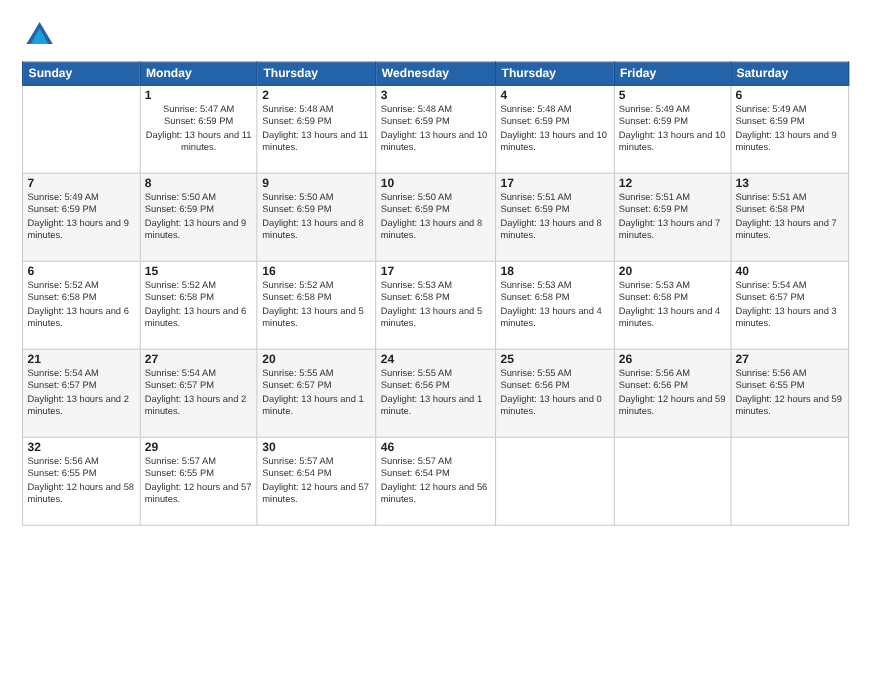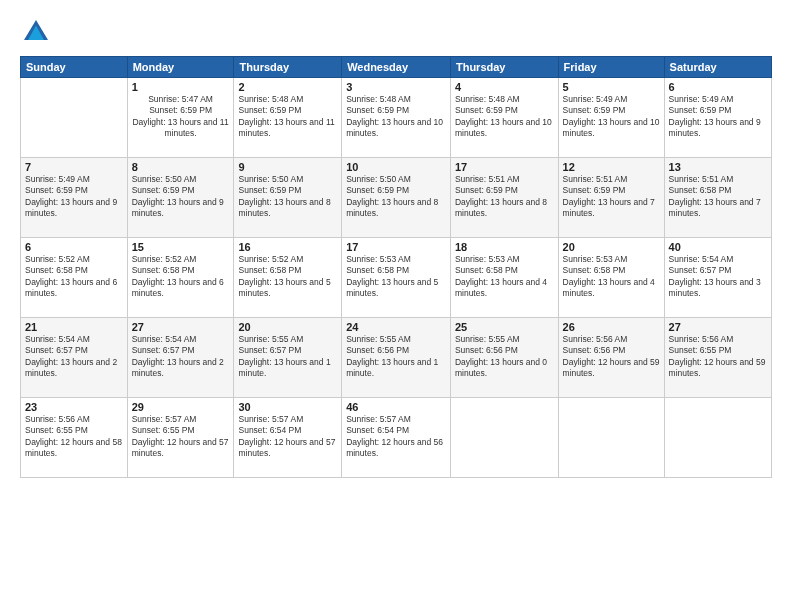--- a/index.html
+++ b/index.html
@@ -293,21 +293,21 @@
           </td>
           <td>
             <div class="day-number">27</div>
             <div class="day-info" style="white-space: pre-line;">Sunrise: 5:56 AM
 Sunset: 6:55 PM
 Daylight: 12 hours and 59 minutes.</div>
           </td>
         </tr>
         <tr>
           <td>
-            <div class="day-number">23</div>
+            <div class="day-number">32</div>
             <div class="day-info" style="white-space: pre-line;">Sunrise: 5:56 AM
 Sunset: 6:55 PM
 Daylight: 12 hours and 58 minutes.</div>
           </td>
           <td>
             <div class="day-number">29</div>
             <div class="day-info" style="white-space: pre-line;">Sunrise: 5:57 AM
 Sunset: 6:55 PM
 Daylight: 12 hours and 57 minutes.</div>
           </td>

